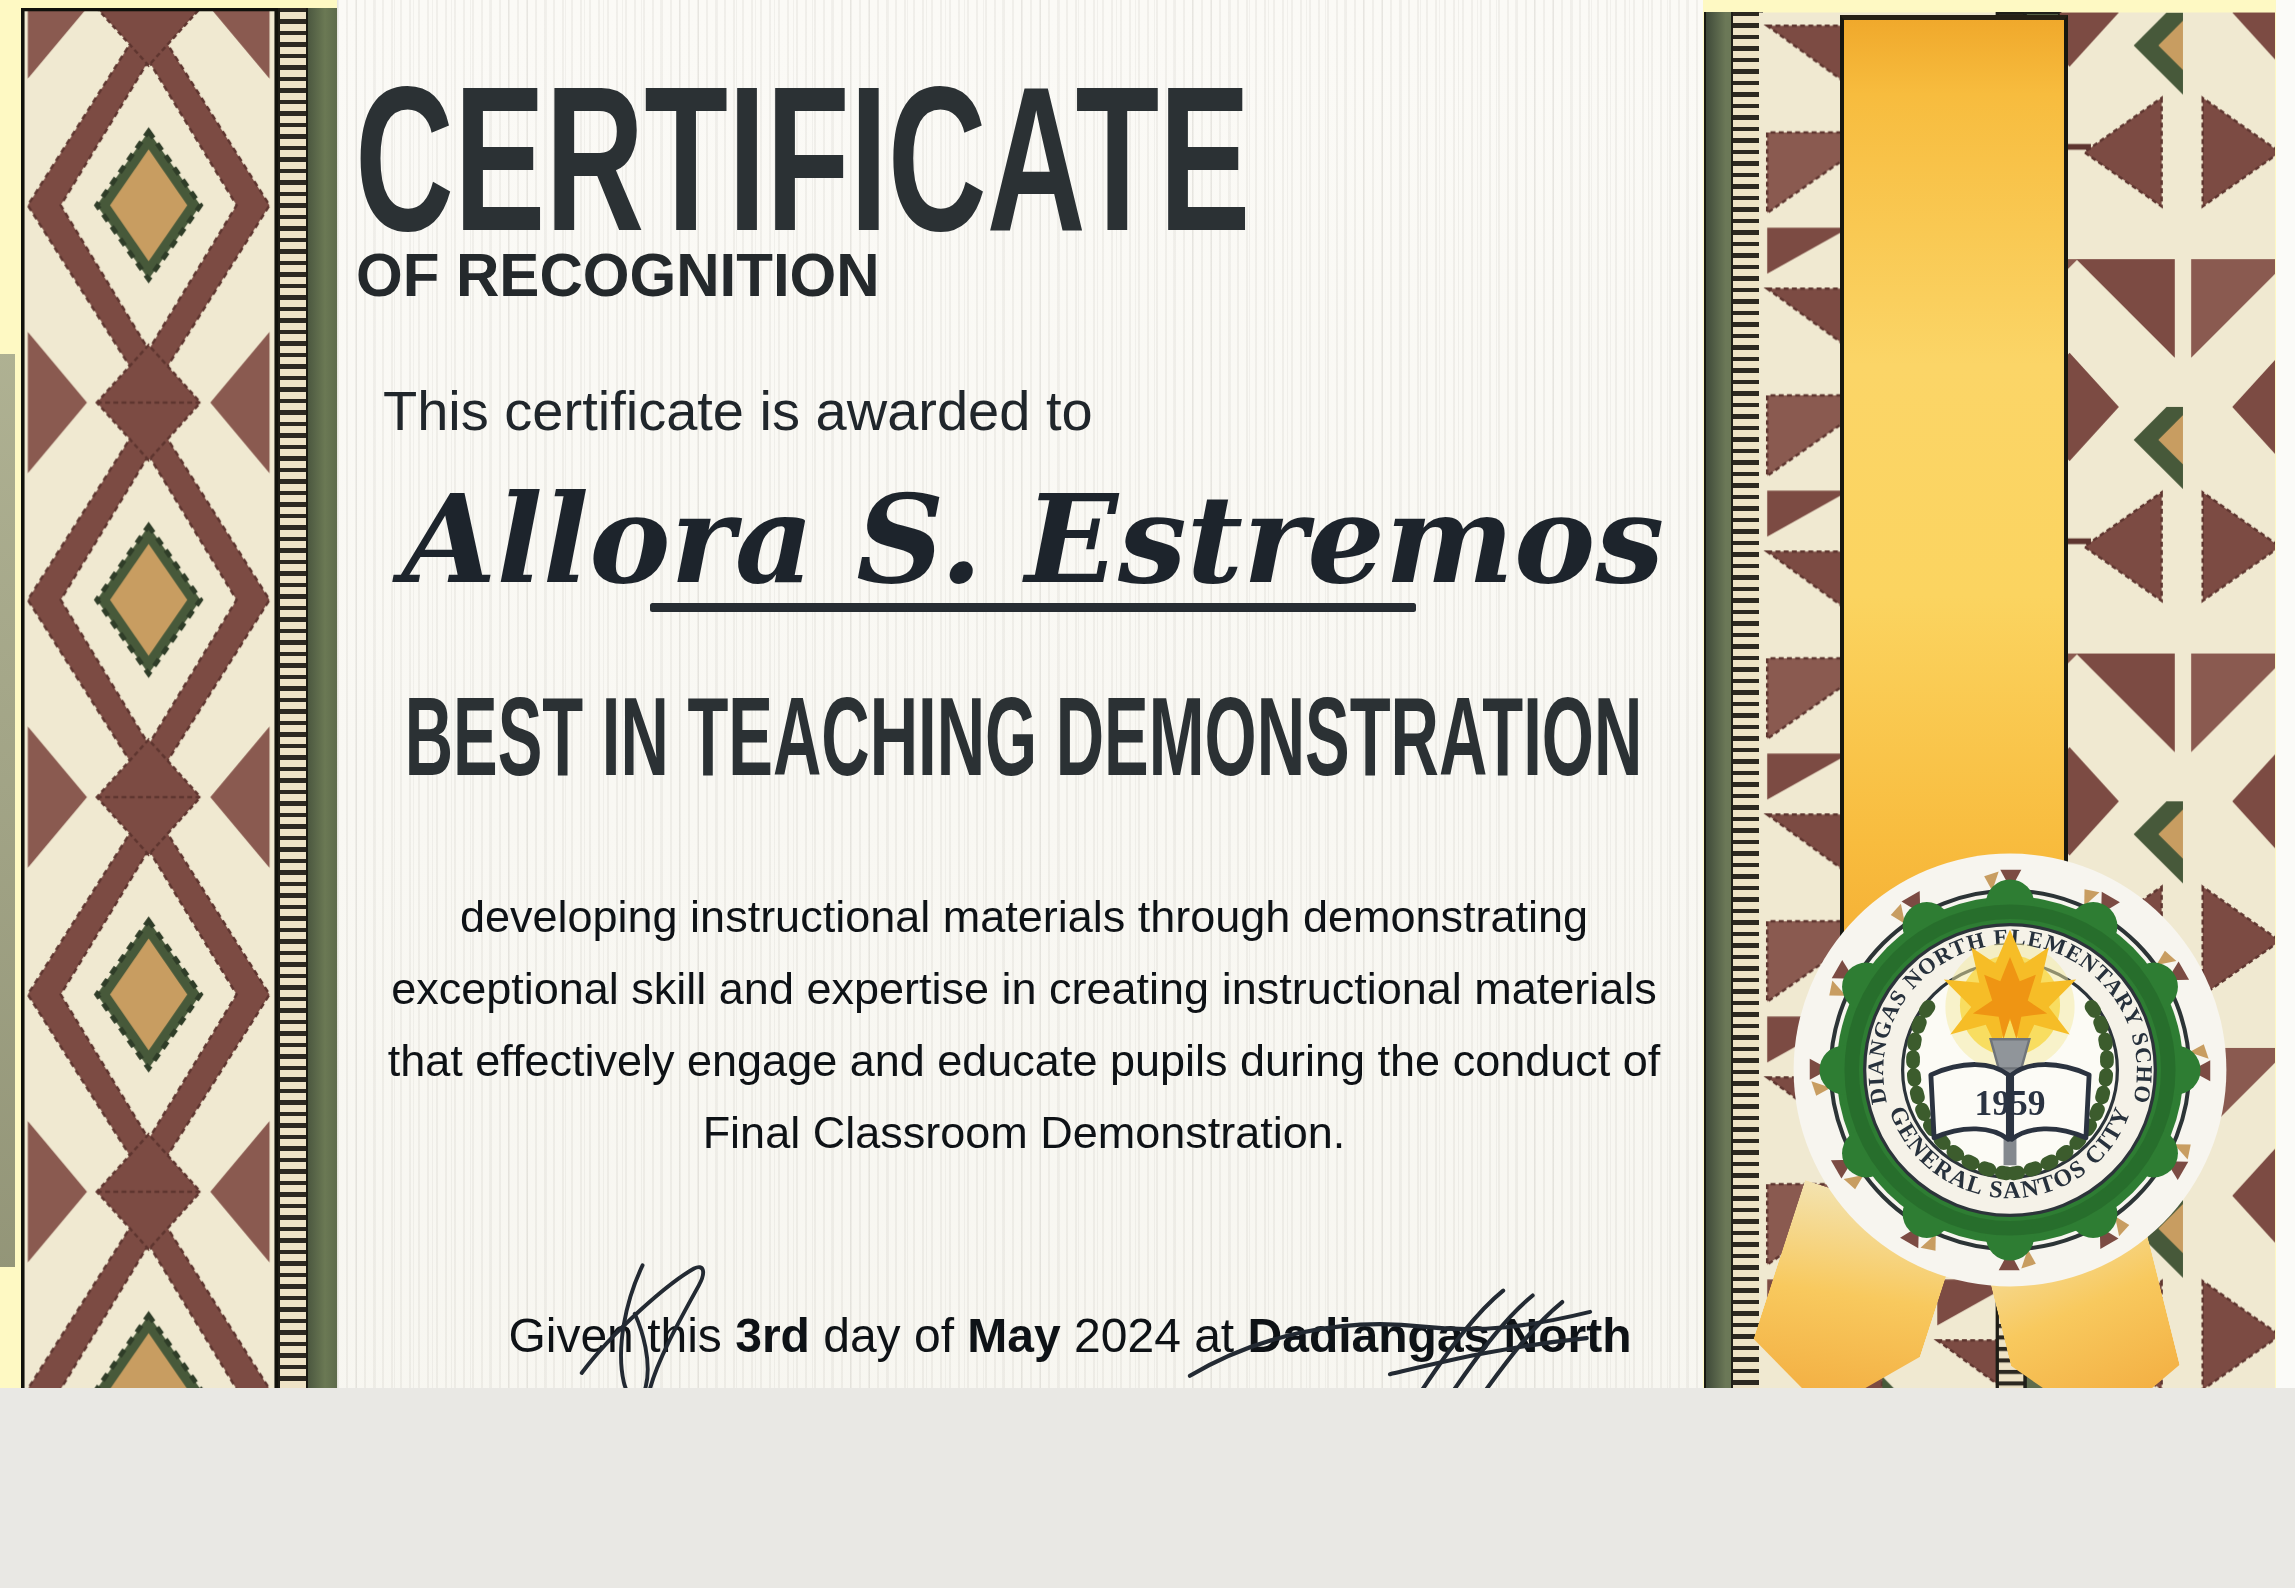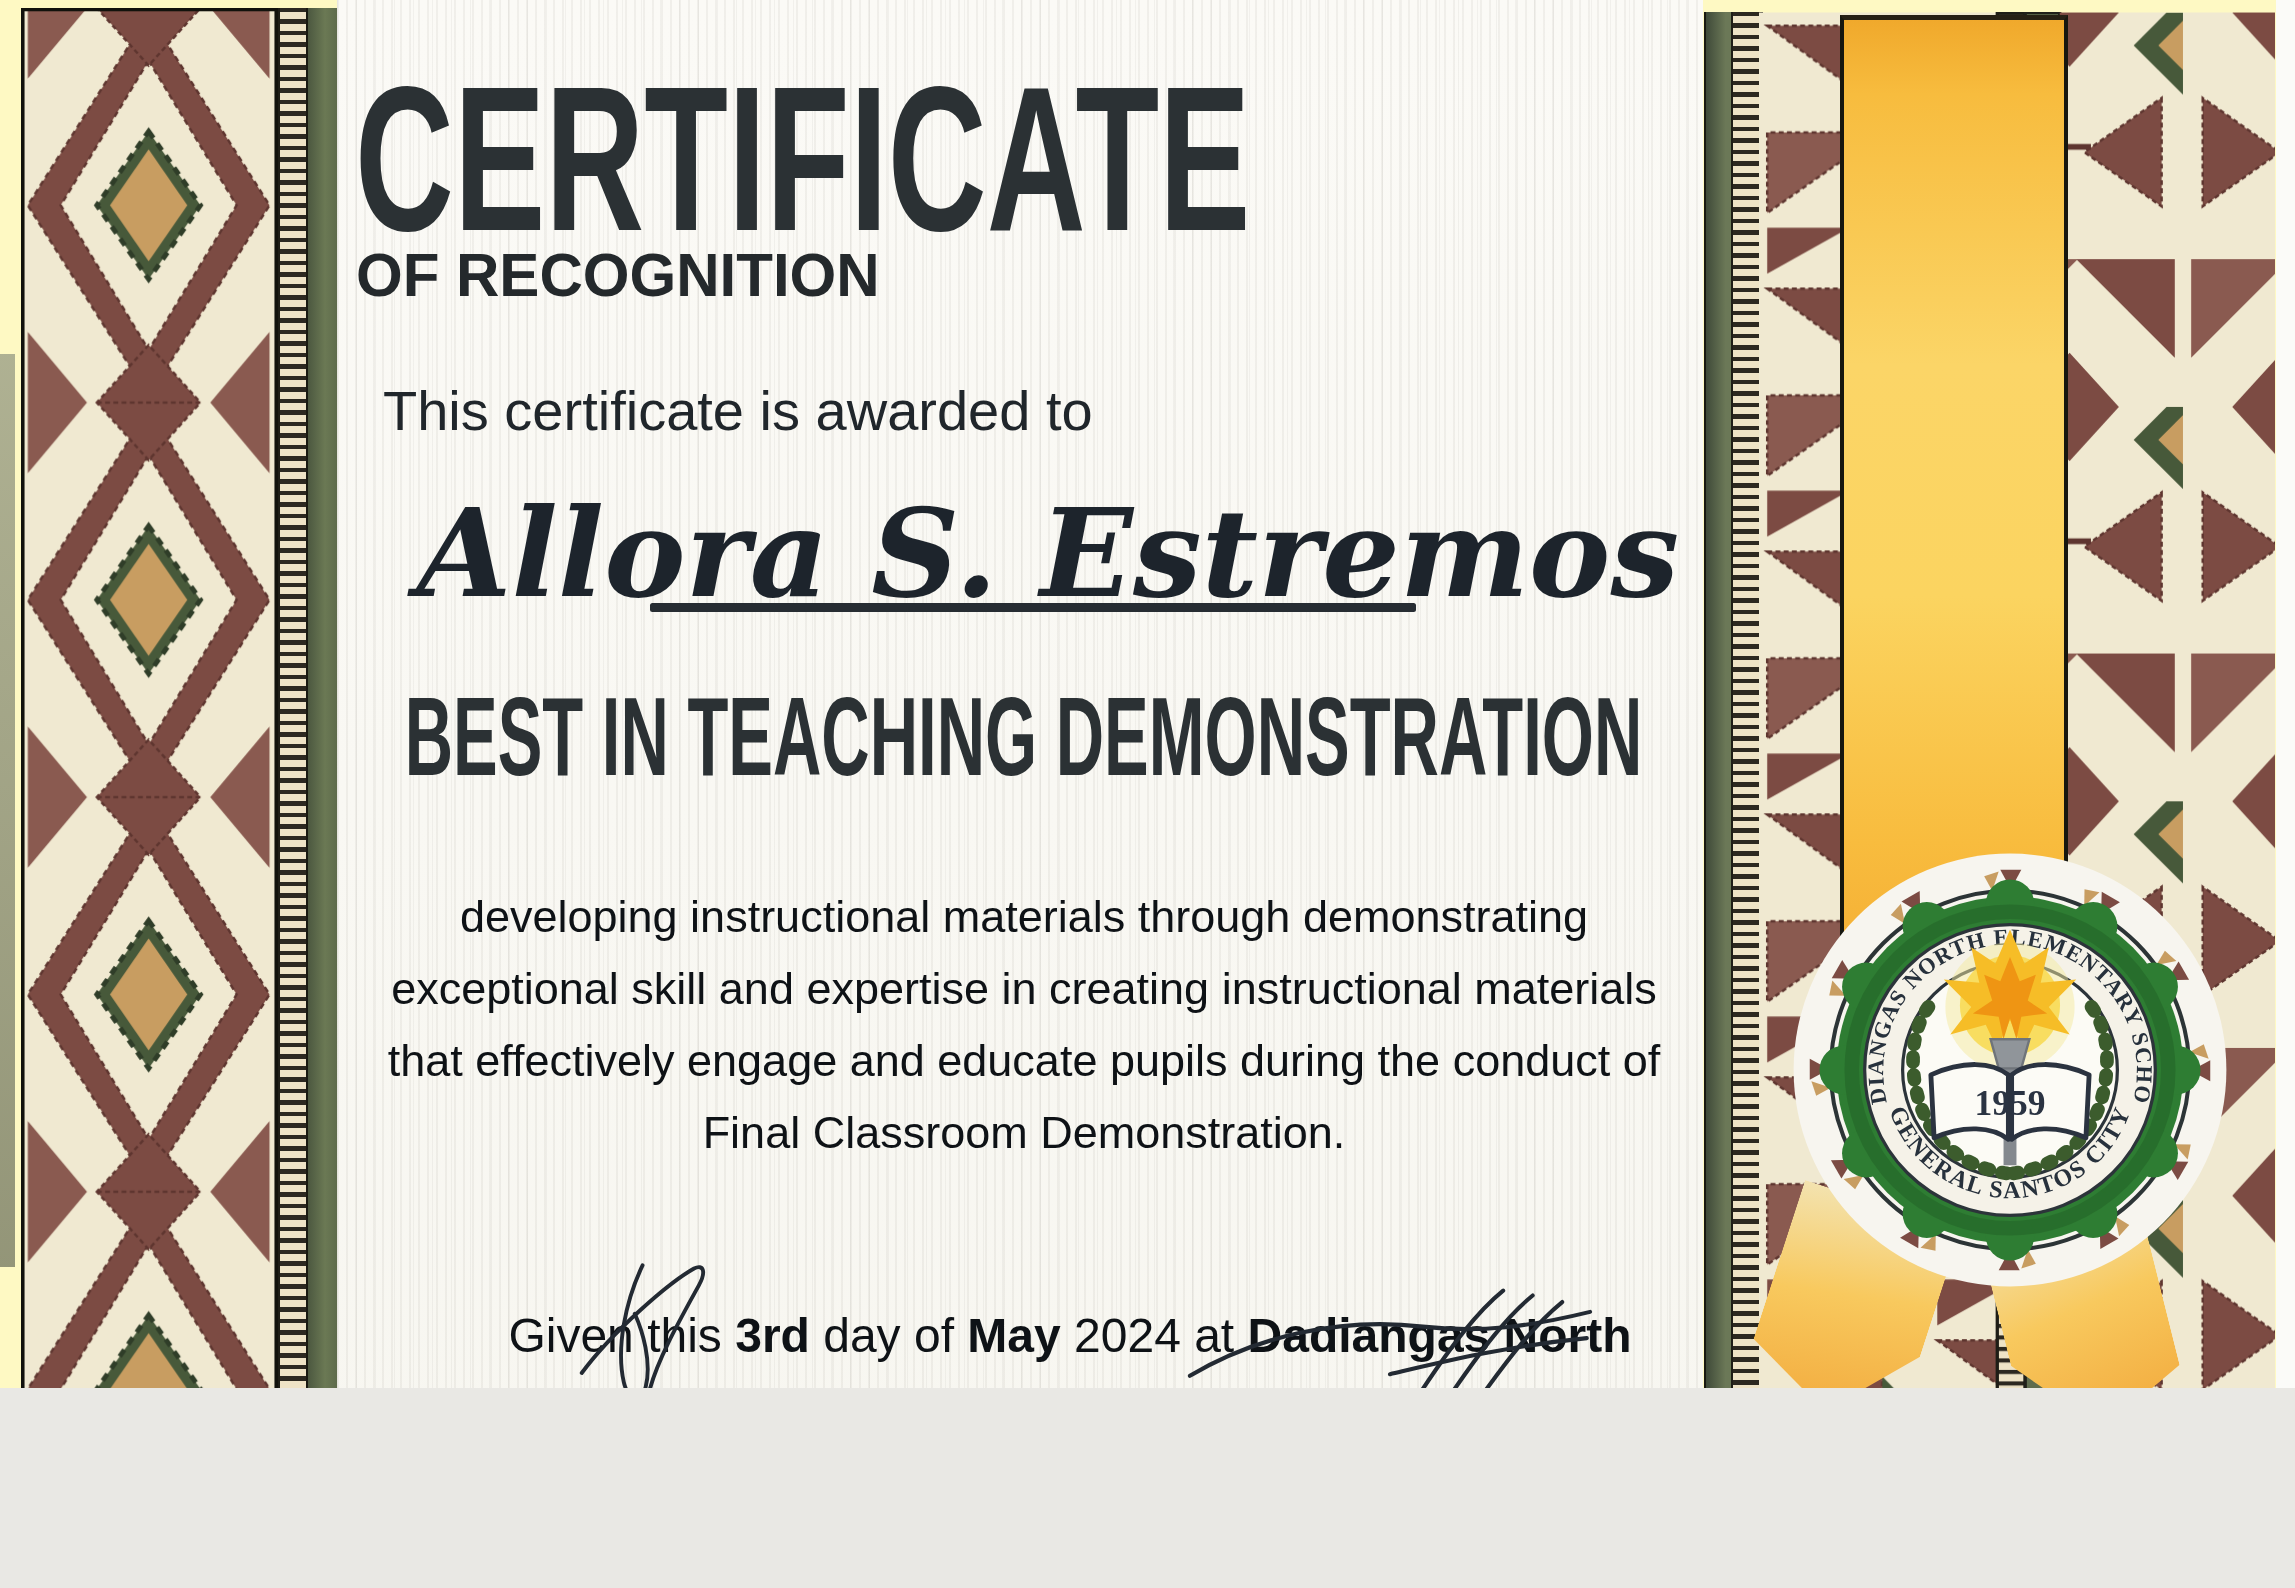--- a/index.html
+++ b/index.html
@@ -70,21 +70,21 @@
 
   <svg class="abs" style="left:352px;top:74px;" width="954" height="164" viewBox="0 0 1160 200">
     <text x="2" y="190" class="titleInk" font-family="Liberation Sans, sans-serif" font-weight="bold" font-size="252" textLength="1092" lengthAdjust="spacingAndGlyphs">CERTIFICATE</text>
   </svg>
   <svg class="abs" style="left:352px;top:247px;" width="592" height="62" viewBox="0 0 720 76">
     <text x="2" y="60" fill="#24292c" font-family="Liberation Sans, sans-serif" font-weight="bold" font-size="76" textLength="642" lengthAdjust="spacingAndGlyphs">OF RECOGNITION</text>
   </svg>
 
   <div class="abs intro" style="left:383px;top:378px;">This certificate is awarded to</div>
 
-  <div class="abs recipient" style="left:369px;top:467px;width:1358px;margin-top:14px;">Allora S. Estremos</div>
+  <div class="abs recipient" style="left:354px;top:467px;width:1358px;">Allora S. Estremos</div>
   <div class="abs" style="left:650px;top:603px;width:766px;height:9px;background:#272d33;border-radius:2.5px;"></div>
 
   <svg class="abs" style="left:403px;top:674px;" width="1250" height="112" viewBox="0 0 1520 136">
     <text x="2" y="123" class="titleInk" font-family="Liberation Sans, sans-serif" font-weight="bold" font-size="136" textLength="1505" lengthAdjust="spacingAndGlyphs">BEST IN TEACHING DEMONSTRATION</text>
   </svg>
 
   <div class="abs" style="left:348px;top:881px;width:1352px;">
     <div class="body-line">developing instructional materials through demonstrating</div>
     <div class="body-line">exceptional skill and expertise in creating instructional materials</div>
     <div class="body-line">that effectively engage and educate pupils during the conduct of</div>

